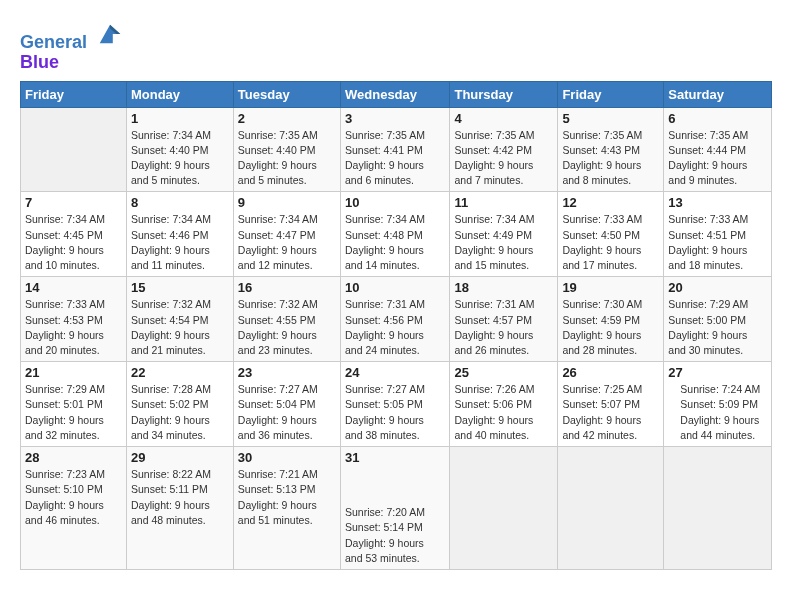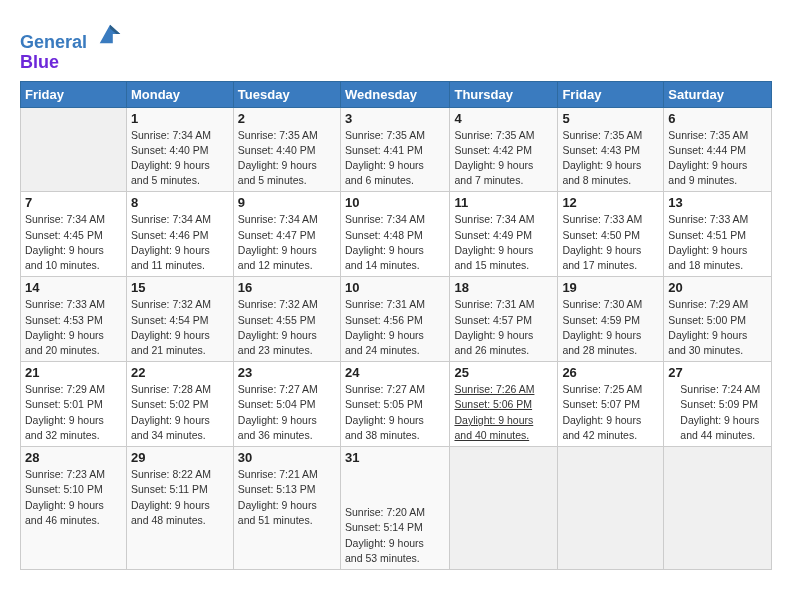--- a/index.html
+++ b/index.html
@@ -298,21 +298,21 @@
           </td>
           <td>
             <div class="day-number">24</div>
             <div class="day-info" style="white-space: pre-line;">Sunrise: 7:27 AM
 Sunset: 5:05 PM
 Daylight: 9 hours
 and 38 minutes.</div>
           </td>
           <td>
             <div class="day-number">25</div>
-            <div class="day-info" style="white-space: pre-line; text-decoration: underline;">Sunrise: 7:26 AM
+            <div class="day-info" style="white-space: pre-line;">Sunrise: 7:26 AM
 Sunset: 5:06 PM
 Daylight: 9 hours
 and 40 minutes.</div>
           </td>
           <td>
             <div class="day-number">26</div>
             <div class="day-info" style="white-space: pre-line;">Sunrise: 7:25 AM
 Sunset: 5:07 PM
 Daylight: 9 hours
 and 42 minutes.</div>

